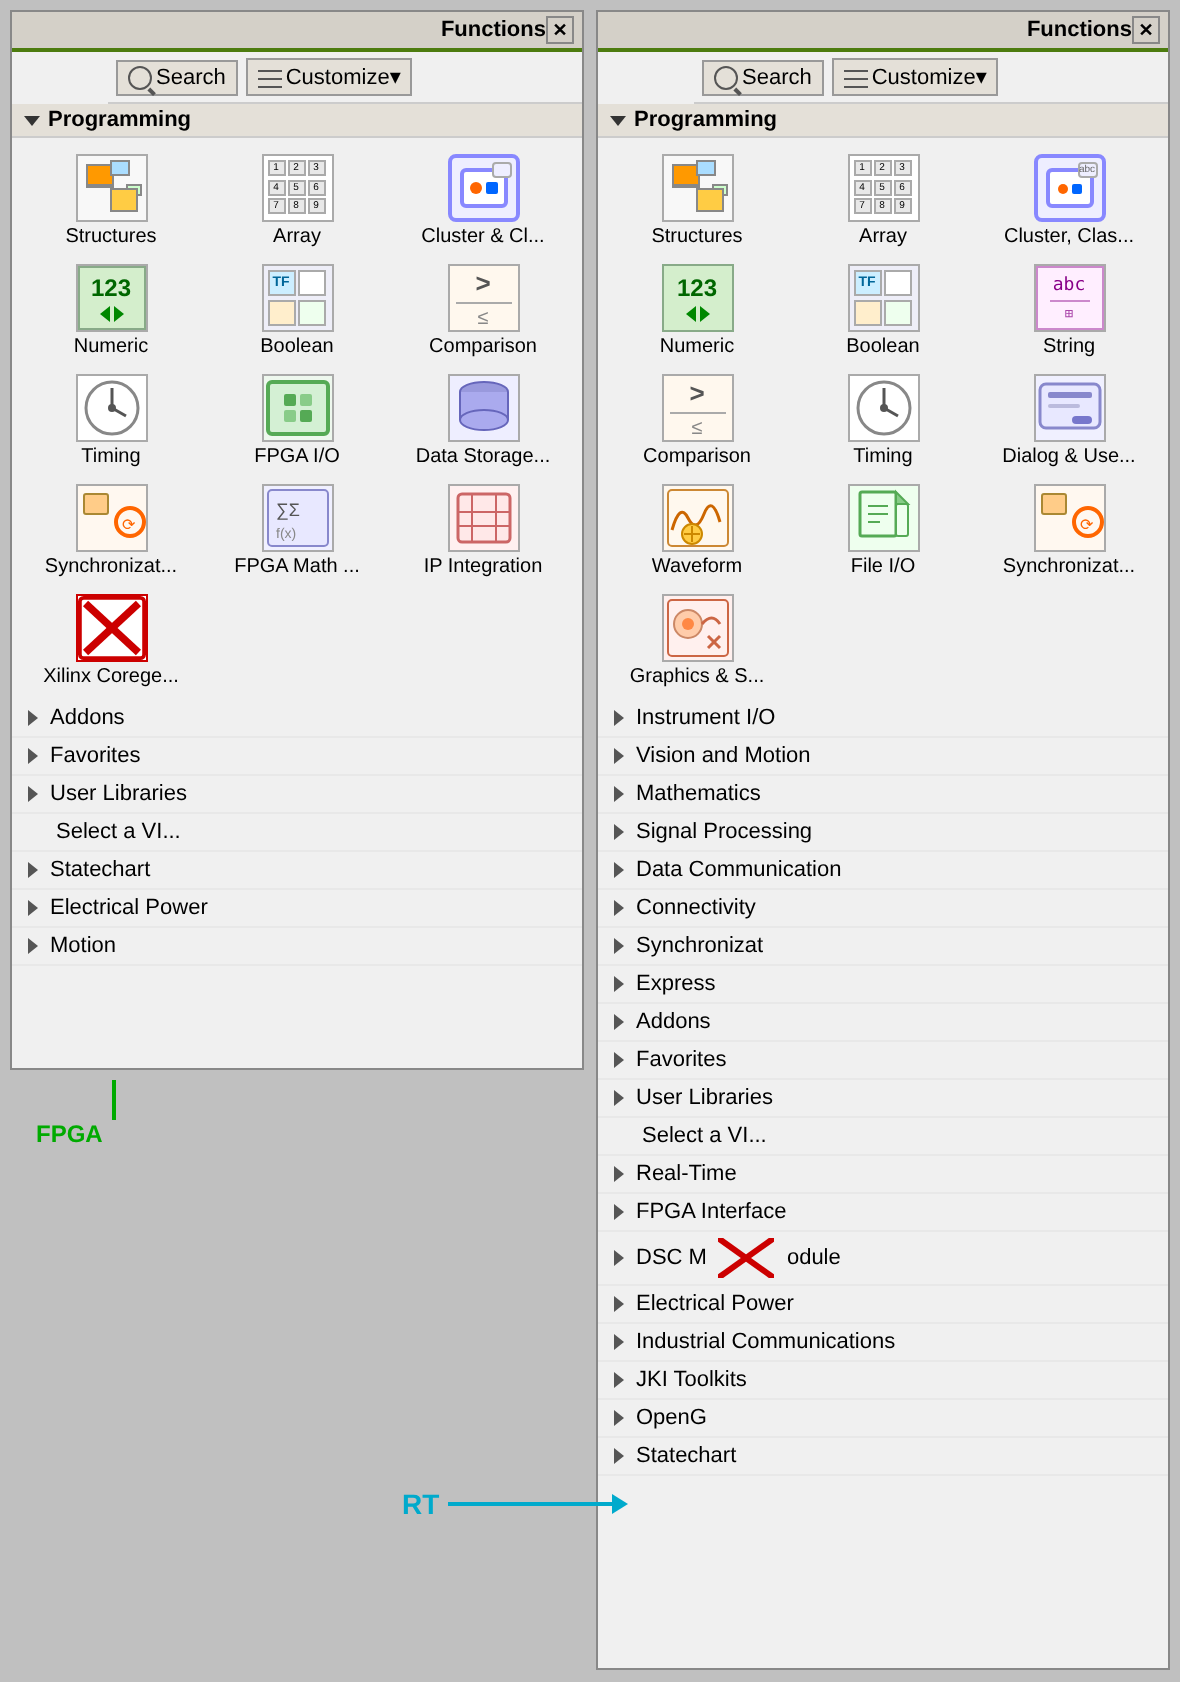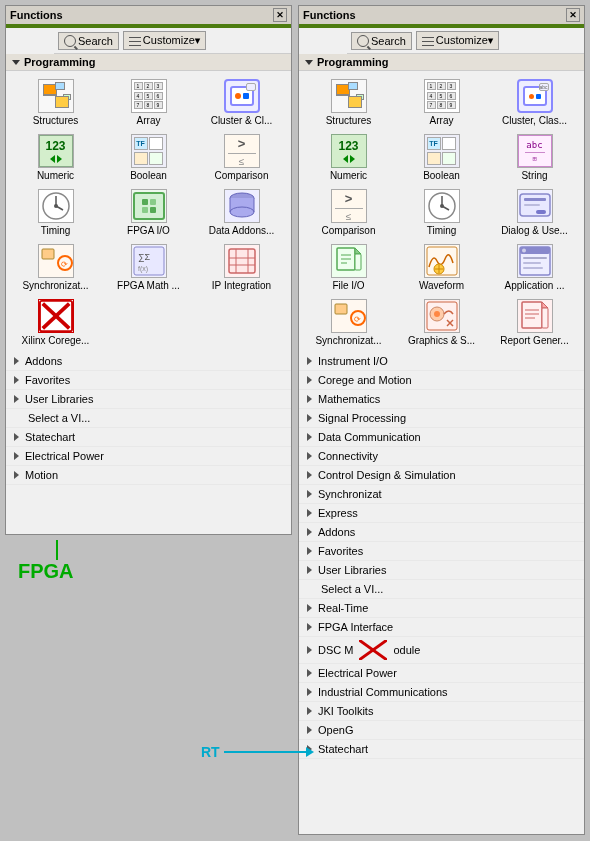--- a/index.html
+++ b/index.html
@@ -14,25 +14,25 @@
     }
 
     .panel {
       background: #f0f0f0;
       border: 1px solid #888;
       position: absolute;
     }
 
     .panel-header {
       background: #d4d0c8;
-      border-bottom: 4px solid #4d7c0f;
+      border-bottom: 2px solid #4d7c0f;
       padding: 2px 4px;
       display: flex;
       align-items: center;
-      justify-content: space-between;
+      justify-content: flex-end;
       font-size: 11px;
       font-weight: bold;
     }
 
     .panel-close {
       width: 14px;
       height: 14px;
       background: #d4d0c8;
       border: 1px solid #888;
       display: flex;
@@ -561,21 +561,21 @@
         <div class="icon-datastorage">
           <svg width="34" height="32" viewBox="0 0 34 32">
             <ellipse cx="17" cy="8" rx="12" ry="5" fill="#9999dd" stroke="#6666bb" stroke-width="1"></ellipse>
             <rect x="5" y="8" width="24" height="14" fill="#aaaaee" stroke="none"></rect>
             <ellipse cx="17" cy="22" rx="12" ry="5" fill="#aaaaee" stroke="#6666bb" stroke-width="1"></ellipse>
             <line x1="5" y1="8" x2="5" y2="22" stroke="#6666bb" stroke-width="1"></line>
             <line x1="29" y1="8" x2="29" y2="22" stroke="#6666bb" stroke-width="1"></line>
           </svg>
         </div>
       </div>
-      <span class="icon-label">Data Addons...</span>
+      <span class="icon-label">Data Storage...</span>
     </div>
 
     <div class="icon-item">
       <div class="icon-box">
         <div class="icon-sync">
           <svg width="34" height="32" viewBox="0 0 34 32">
             <rect x="3" y="4" width="12" height="10" rx="1" fill="#ffcc88" stroke="#aa8833" stroke-width="1"></rect>
             <circle cx="26" cy="18" r="7" fill="none" stroke="#ff6600" stroke-width="2"></circle>
             <text x="22" y="22" font-size="8" fill="#ff6600">⟳</text>
           </svg>
@@ -652,21 +652,21 @@
     </div>
     <div class="list-item">
       <span class="triangle-right"></span>
       <span>Motion</span>
     </div>
   </div>
 </div>
 
 <div style="position:absolute;left:18px;top:540px;">
   <div style="width:2px;height:20px;background:#00aa00;margin-left:38px;"></div>
-  <span style="color:#00aa00;font-size:20px;font-weight:bold;">FPGA</span>
+  <span style="color:#00aa00;font-size:12px;font-weight:bold;">FPGA</span>
 </div>
 
 <div class="panel" style="left:298px; top:5px; width:287px; height:830px; overflow:hidden;">
 
   <div class="panel-header">
     <span>Functions</span>
     <div class="panel-close">✕</div>
   </div>
 
   <div class="toolbar">
@@ -803,67 +803,52 @@
             <rect x="6" y="14" width="16" height="2" rx="1" fill="#bbbbdd"></rect>
             <rect x="18" y="20" width="10" height="4" rx="2" fill="#7777cc"></rect>
           </svg>
         </div>
       </div>
       <span class="icon-label">Dialog &amp; Use...</span>
     </div>
 
     <div class="icon-item">
       <div class="icon-box">
+        <div class="icon-waveform">
+          <svg width="34" height="32" viewBox="0 0 34 32">
+            <rect x="2" y="2" width="30" height="28" rx="2" fill="#fff8ee" stroke="#cc8833" stroke-width="1"></rect>
+            <path d="M4 22 Q8 8 12 16 Q16 24 20 14 Q24 4 28 18" fill="none" stroke="#cc6600" stroke-width="1.5"></path>
+            <circle cx="14" cy="24" r="5" fill="#ffcc44" stroke="#cc8800" stroke-width="1"></circle>
+            <line x1="14" y1="20" x2="14" y2="28" stroke="#cc8800" stroke-width="1"></line>
+            <line x1="10" y1="24" x2="18" y2="24" stroke="#cc8800" stroke-width="1"></line>
+          </svg>
+        </div>
+      </div>
+      <span class="icon-label">Waveform</span>
+    </div>
+
+    <div class="icon-item">
+      <div class="icon-box">
         <div class="icon-fileio">
           <svg width="34" height="32" viewBox="0 0 34 32">
             <rect x="5" y="3" width="18" height="22" rx="1" fill="#eeffee" stroke="#55aa55" stroke-width="1.5"></rect>
             <polygon points="23,3 29,9 23,9" fill="#88cc88" stroke="#55aa55" stroke-width="1"></polygon>
             <rect x="29" y="9" width="0" height="16" fill="none"></rect>
             <rect x="5" y="9" width="29" height="16" rx="1" fill="none" stroke="none"></rect>
             <rect x="29" y="9" width="0" height="16" fill="none"></rect>
             <line x1="9" y1="10" x2="19" y2="10" stroke="#55aa55" stroke-width="1"></line>
             <line x1="9" y1="14" x2="19" y2="14" stroke="#55aa55" stroke-width="1"></line>
             <line x1="9" y1="18" x2="15" y2="18" stroke="#55aa55" stroke-width="1"></line>
             <rect x="23" y="9" width="6" height="16" rx="1" fill="#eeffee" stroke="#55aa55" stroke-width="1"></rect>
           </svg>
         </div>
       </div>
       <span class="icon-label">File I/O</span>
     </div>
 
-    <div class="icon-item">
-      <div class="icon-box">
-        <div class="icon-waveform">
-          <svg width="34" height="32" viewBox="0 0 34 32">
-            <rect x="2" y="2" width="30" height="28" rx="2" fill="#fff8ee" stroke="#cc8833" stroke-width="1"></rect>
-            <path d="M4 22 Q8 8 12 16 Q16 24 20 14 Q24 4 28 18" fill="none" stroke="#cc6600" stroke-width="1.5"></path>
-            <circle cx="14" cy="24" r="5" fill="#ffcc44" stroke="#cc8800" stroke-width="1"></circle>
-            <line x1="14" y1="20" x2="14" y2="28" stroke="#cc8800" stroke-width="1"></line>
-            <line x1="10" y1="24" x2="18" y2="24" stroke="#cc8800" stroke-width="1"></line>
-          </svg>
-        </div>
-      </div>
-      <span class="icon-label">Waveform</span>
-    </div>
-
-    <div class="icon-item">
-      <div class="icon-box">
-        <div class="icon-application">
-          <svg width="34" height="32" viewBox="0 0 34 32">
-            <rect x="2" y="2" width="30" height="28" rx="2" fill="#eeeeff" stroke="#8888cc" stroke-width="1.5"></rect>
-            <rect x="2" y="2" width="30" height="7" rx="2" fill="#8888cc"></rect>
-            <circle cx="6" cy="5.5" r="2" fill="#ffffff" opacity="0.6"></circle>
-            <rect x="5" y="12" width="24" height="2" rx="1" fill="#aaaacc"></rect>
-            <rect x="5" y="17" width="18" height="2" rx="1" fill="#bbbbdd"></rect>
-            <rect x="5" y="22" width="20" height="2" rx="1" fill="#bbbbdd"></rect>
-          </svg>
-        </div>
-      </div>
-      <span class="icon-label">Application ...</span>
-    </div>
 
     <div class="icon-item">
       <div class="icon-box">
         <div class="icon-sync">
           <svg width="34" height="32" viewBox="0 0 34 32">
             <rect x="3" y="4" width="12" height="10" rx="1" fill="#ffcc88" stroke="#aa8833" stroke-width="1"></rect>
             <circle cx="26" cy="18" r="7" fill="none" stroke="#ff6600" stroke-width="2"></circle>
             <text x="22" y="22" font-size="8" fill="#ff6600">⟳</text>
           </svg>
         </div>
@@ -880,65 +865,46 @@
             <circle cx="12" cy="14" r="3" fill="#ff8844"></circle>
             <path d="M19 14 Q24 8 28 14" fill="none" stroke="#cc6644" stroke-width="1.5"></path>
             <line x1="22" y1="20" x2="28" y2="26" stroke="#cc6644" stroke-width="1.5"></line>
             <line x1="28" y1="20" x2="22" y2="26" stroke="#cc6644" stroke-width="1.5"></line>
           </svg>
         </div>
       </div>
       <span class="icon-label">Graphics &amp; S...</span>
     </div>
 
-    <div class="icon-item">
-      <div class="icon-box">
-        <div class="icon-reportgen">
-          <svg width="34" height="32" viewBox="0 0 34 32">
-            <rect x="4" y="2" width="20" height="26" rx="1" fill="#fff0f0" stroke="#cc6666" stroke-width="1.5"></rect>
-            <polygon points="24,2 30,8 24,8" fill="#ffaaaa" stroke="#cc6666" stroke-width="1"></polygon>
-            <rect x="24" y="8" width="6" height="20" rx="1" fill="#fff0f0" stroke="#cc6666" stroke-width="1"></rect>
-            <line x1="7" y1="10" x2="21" y2="10" stroke="#cc6666" stroke-width="1"></line>
-            <line x1="7" y1="14" x2="21" y2="14" stroke="#cc6666" stroke-width="1"></line>
-            <line x1="7" y1="18" x2="17" y2="18" stroke="#cc6666" stroke-width="1"></line>
-          </svg>
-        </div>
-      </div>
-      <span class="icon-label">Report Gener...</span>
-    </div>
   </div>
 
   <div class="list-items">
     <div class="list-item">
       <span class="triangle-right"></span>
       <span>Instrument I/O</span>
     </div>
     <div class="list-item">
       <span class="triangle-right"></span>
-      <span>Corege and Motion</span>
+      <span>Vision and Motion</span>
     </div>
     <div class="list-item">
       <span class="triangle-right"></span>
       <span>Mathematics</span>
     </div>
     <div class="list-item">
       <span class="triangle-right"></span>
       <span>Signal Processing</span>
     </div>
     <div class="list-item">
       <span class="triangle-right"></span>
       <span>Data Communication</span>
     </div>
     <div class="list-item">
       <span class="triangle-right"></span>
       <span>Connectivity</span>
-    </div>
-    <div class="list-item">
-      <span class="triangle-right"></span>
-      <span>Control Design &amp; Simulation</span>
     </div>
     <div class="list-item">
       <span class="triangle-right"></span>
       <span>Synchronizat</span>
     </div>
     <div class="list-item">
       <span class="triangle-right"></span>
       <span>Express</span>
     </div>
     <div class="list-item">

